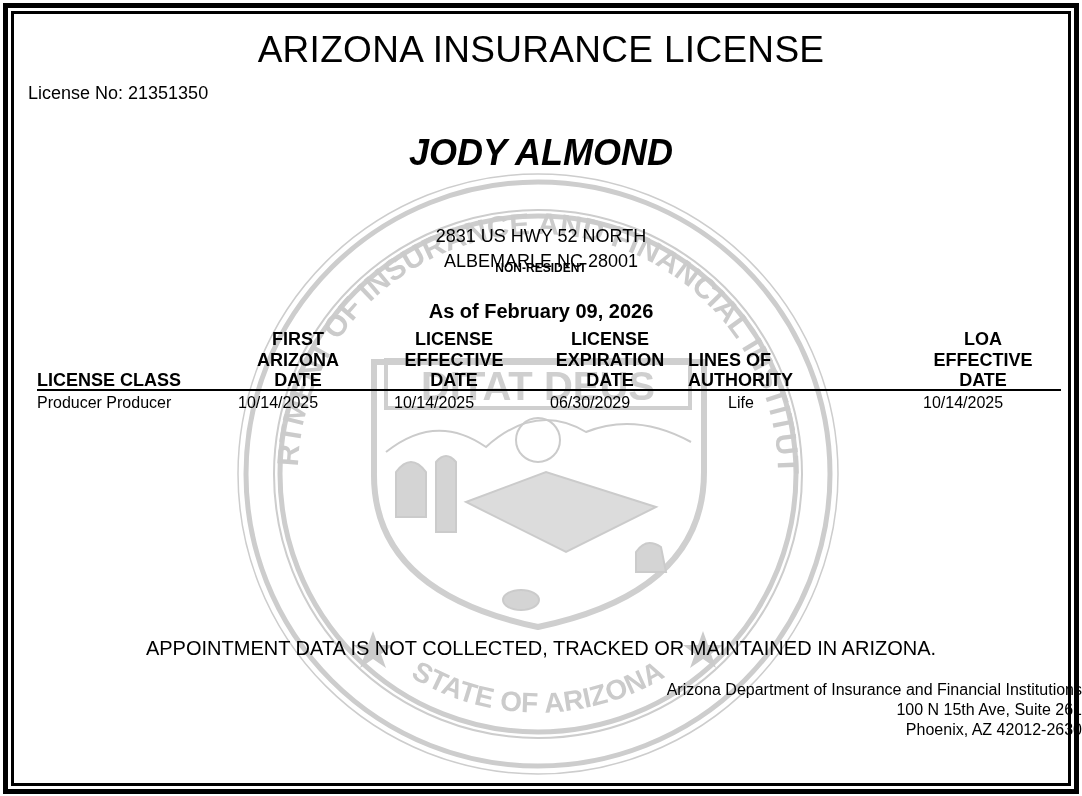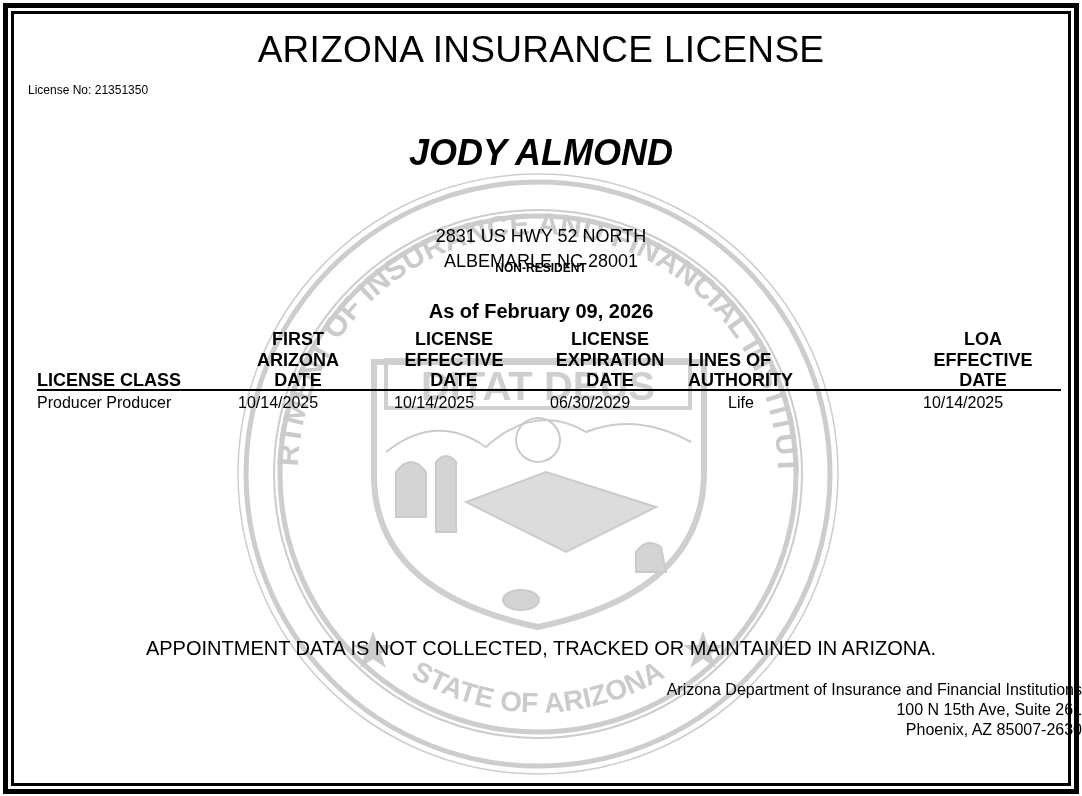--- a/index.html
+++ b/index.html
@@ -6,21 +6,21 @@
   body { width: 1082px; height: 796px; position: relative; overflow: hidden;
          font-family: "Liberation Sans", sans-serif; color: #000; }
   .outer-border { position: absolute; left: 3px; top: 3px; width: 1066px; height: 781px;
                   border: 5px solid #000; }
   .inner-border { position: absolute; left: 11px; top: 11px; width: 1054px; height: 769px;
                   border: 3px solid #000; }
   .seal { position: absolute; left: 236px; top: 172px; width: 604px; height: 604px; }
   .abs { position: absolute; white-space: nowrap; }
   .center { left: 0; width: 1082px; text-align: center; }
   .title { top: 29px; font-size: 37px; letter-spacing: 0.3px; }
-  .license-no { left: 28px; top: 83px; font-size: 12px; }
+  .license-no { left: 28px; top: 83px; font-size: 18px; }
   .name { top: 132px; font-size: 36px; font-weight: bold; font-style: italic; }
   .addr { font-size: 18px; }
   .addr1 { top: 226px; }
   .addr2 { top: 251px; }
   .resid { top: 261px; font-size: 12px; font-weight: bold; }
   .asof { top: 300px; font-size: 20px; font-weight: bold; }
   .th { position: absolute; font-size: 18px; font-weight: bold; line-height: 20.5px; white-space: nowrap; }
   .th.c { text-align: center; }
   .rule { position: absolute; left: 37px; top: 389px; width: 1024px; height: 2px; background: #000; }
   .td { position: absolute; top: 394px; font-size: 16px; white-space: nowrap; }
@@ -119,13 +119,13 @@
   <div class="td c" style="left:238px; width:120px;">10/14/2025</div>
   <div class="td c" style="left:394px; width:120px;">10/14/2025</div>
   <div class="td c" style="left:550px; width:120px;">06/30/2029</div>
   <div class="td" style="left:688px;padding-left:40px;">Life</div>
   <div class="td c" style="left:923px; width:120px;">10/14/2025</div>
 </div>
 
 <div class="abs center appt">APPOINTMENT DATA IS NOT COLLECTED, TRACKED OR MAINTAINED IN ARIZONA.</div>
 <div class="abs center foot foot1">Arizona Department of Insurance and Financial Institutions</div>
 <div class="abs center foot foot2">100 N 15th Ave, Suite 261</div>
-<div class="abs center foot foot3">Phoenix, AZ 85007-2630</div>
+<div class="abs center foot foot3">Phoenix, AZ 42012-2630</div>
 
 </body></html>

